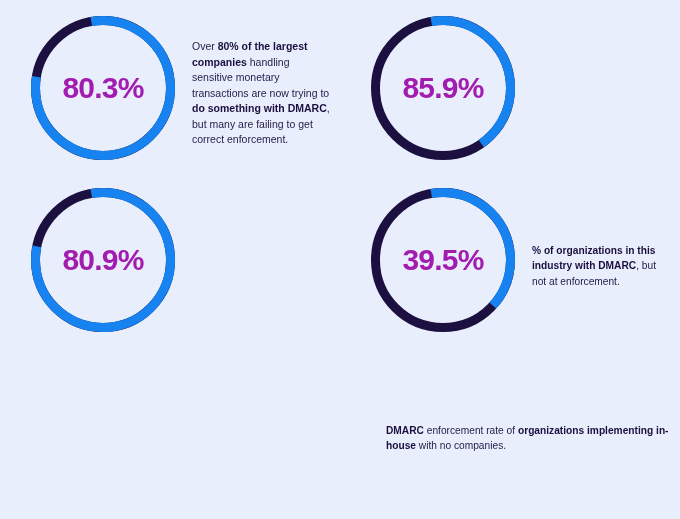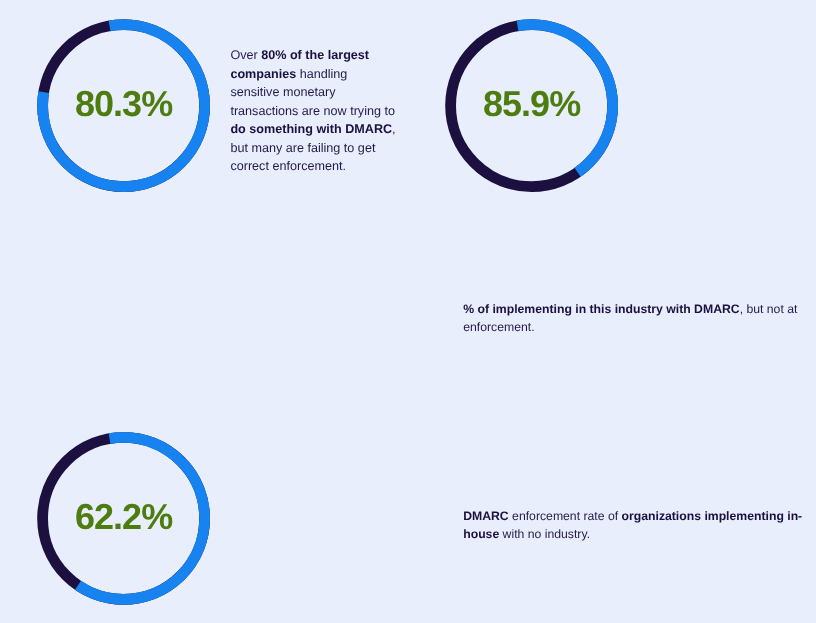--- a/index.html
+++ b/index.html
@@ -45,21 +45,21 @@
     top: 0;
     left: 0;
     width: 146px;
     height: 146px;
     display: flex;
     align-items: center;
     justify-content: center;
     font-size: 30px;
     font-weight: bold;
     letter-spacing: -0.8px;
-    color: #4d7c0f;
+    color: #a21caf;
     font-family: "Liberation Sans", sans-serif;
   }
   .caption {
     flex: 1 1 auto;
     padding-left: 16px;
     padding-right: 10px;
     font-size: 10.5px;
     line-height: 1.48;
     color: #231a4a;
     font-family: "Liberation Sans", sans-serif;
@@ -91,29 +91,36 @@
     <div class="stat-card row-1">
       <div class="donut-wrap">
         <svg class="donut-svg" viewBox="0 0 146 146">
           <circle cx="73" cy="73" r="67.5" fill="none" stroke="#1b1040" stroke-width="9"></circle>
           <circle cx="73" cy="73" r="67.5" fill="none" stroke="#1683f0" stroke-width="9" stroke-linecap="butt" stroke-dasharray="182.7935685491221 241.32143968549994" transform="rotate(-100 73 73)"></circle>
         </svg>
         <div class="donut-value">85.9%</div>
       </div>
     </div>
     <div class="stat-card row-2">
-    </div>
-    <div class="stat-card row-2">
-      <div class="caption"><b>% of implementing in this industry with DMARC</b><span>, but not at enforcement.</span></div>
-    </div>
-    <div class="stat-card row-3">
       <div class="donut-wrap">
         <svg class="donut-svg" viewBox="0 0 146 146">
           <circle cx="73" cy="73" r="67.5" fill="none" stroke="#1b1040" stroke-width="9"></circle>
-          <circle cx="73" cy="73" r="67.5" fill="none" stroke="#1683f0" stroke-width="9" stroke-linecap="butt" stroke-dasharray="263.7995351219349 160.31547311268713" transform="rotate(-100 73 73)"></circle>
+          <circle cx="73" cy="73" r="67.5" fill="none" stroke="#1683f0" stroke-width="9" stroke-linecap="butt" stroke-dasharray="343.1090416618093 81.00596657281278" transform="rotate(-100 73 73)"></circle>
         </svg>
-        <div class="donut-value">62.2%</div>
+        <div class="donut-value">80.9%</div>
       </div>
     </div>
+    <div class="stat-card row-2">
+      <div class="donut-wrap">
+        <svg class="donut-svg" viewBox="0 0 146 146">
+          <circle cx="73" cy="73" r="67.5" fill="none" stroke="#1b1040" stroke-width="9"></circle>
+          <circle cx="73" cy="73" r="67.5" fill="none" stroke="#1683f0" stroke-width="9" stroke-linecap="butt" stroke-dasharray="167.5254282526757 256.5895799819464" transform="rotate(-100 73 73)"></circle>
+        </svg>
+        <div class="donut-value">39.5%</div>
+      </div>
+      <div class="caption"><b>% of organizations in this industry with DMARC</b><span>, but not at enforcement.</span></div>
+    </div>
     <div class="stat-card row-3">
-      <div class="caption"><b>DMARC</b><span> enforcement rate of </span><b>organizations implementing in-house</b><span> with no industry.</span></div>
+    </div>
+    <div class="stat-card row-3">
+      <div class="caption"><b>DMARC</b><span> enforcement rate of </span><b>organizations implementing in-house</b><span> with no companies.</span></div>
     </div>
   </div>
 
 </body></html>

